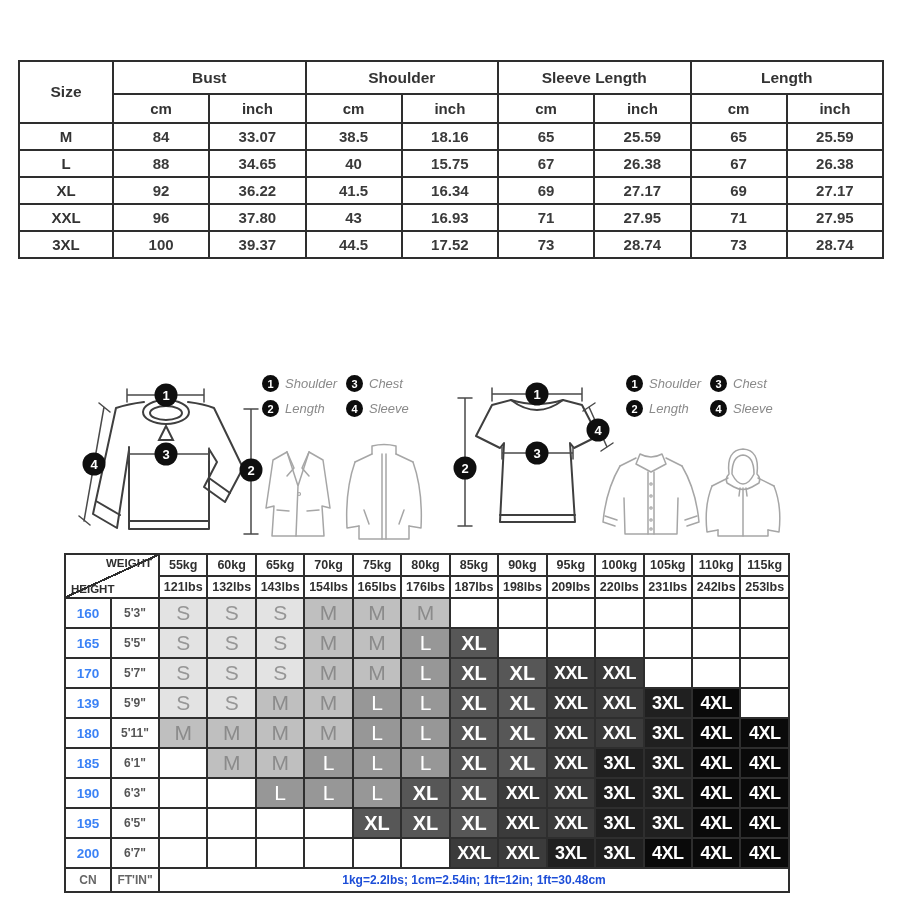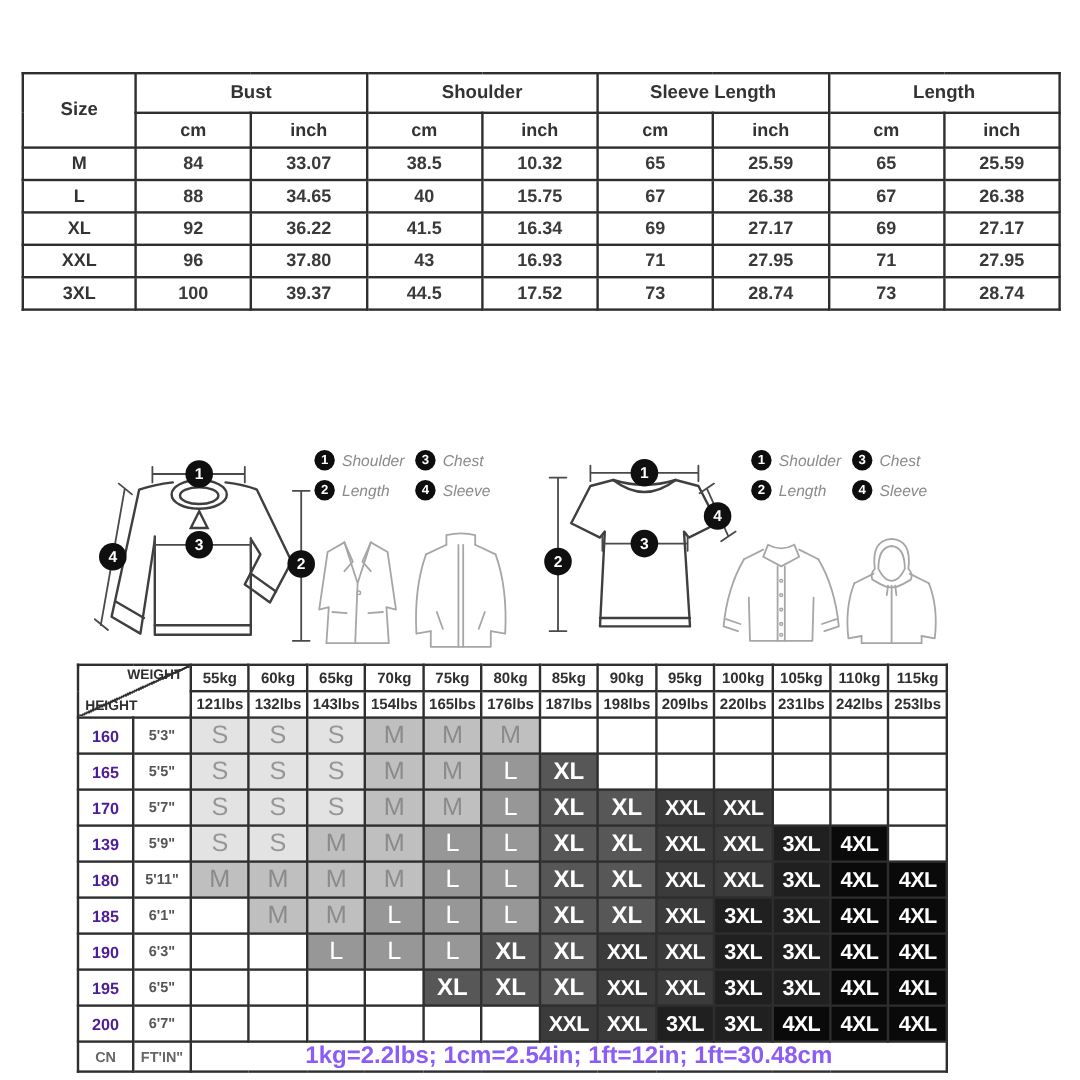--- a/index.html
+++ b/index.html
@@ -37,29 +37,29 @@
   .lnum{width:17px;height:17px;border-radius:50%;background:#0d0d0d;color:#fff;font-size:11px;font-weight:700;
         display:flex;align-items:center;justify-content:center;flex:0 0 17px;}
   .llabel{margin-left:6px;font-style:italic;font-size:13px;color:#8a8a8a;white-space:nowrap;}
 
   
   .matrix{position:absolute;left:64px;top:553px;width:726px;border-collapse:collapse;table-layout:fixed;}
   .matrix th,.matrix td{border:2px solid #2e2e2e;text-align:center;vertical-align:middle;padding:0;}
   .matrix thead tr{height:22px;}
   .matrix thead th{font-size:12.5px;font-weight:700;color:#2f2f2f;text-align:center;}
   .matrix tbody tr{height:30px;}
-  .m-cm{font-size:13.5px;font-weight:600;color:#4c1d95;}
+  .m-cm{font-size:13.5px;font-weight:600;color:#3b82f6;}
   .m-ft{font-size:12px;font-weight:600;color:#555;}
   .mcell{font-weight:600;}
   .len1{font-size:21px;font-weight:400;}
   .len2{font-size:20px;font-weight:600;}
   .len3{font-size:18px;font-weight:600;letter-spacing:-0.5px;}
   .matrix tfoot tr{height:24px;}
   .m-cn{font-size:12px;font-weight:600;color:#666;}
-  .m-conv{font-size:20px;font-weight:700;color:#8b5cf6;}
+  .m-conv{font-size:12px;font-weight:700;color:#1d4ed8;}
   .corner{position:relative;background:linear-gradient(to bottom right,
           transparent calc(50% - 1px),#2e2e2e calc(50% - 1px),#2e2e2e calc(50% + 1px),transparent calc(50% + 1px));}
   .corner .w{position:absolute;top:2px;right:6px;font-size:11.5px;font-weight:700;color:#2f2f2f;}
   .corner .h{position:absolute;bottom:2px;left:5px;font-size:11.5px;font-weight:700;color:#2f2f2f;}
 </style>
 </head>
 <body>
 
 <div class="page">
 
@@ -93,21 +93,21 @@
         <th>cm</th>
         <th>inch</th>
       </tr>
     </thead>
     <tbody>
         <tr>
           <th class="st-size">M</th>
           <td>84</td>
           <td>33.07</td>
           <td>38.5</td>
-          <td>10.32</td>
+          <td>18.16</td>
           <td>65</td>
           <td>25.59</td>
           <td>65</td>
           <td>25.59</td>
         </tr>
         <tr>
           <th class="st-size">L</th>
           <td>88</td>
           <td>34.65</td>
           <td>40</td>

